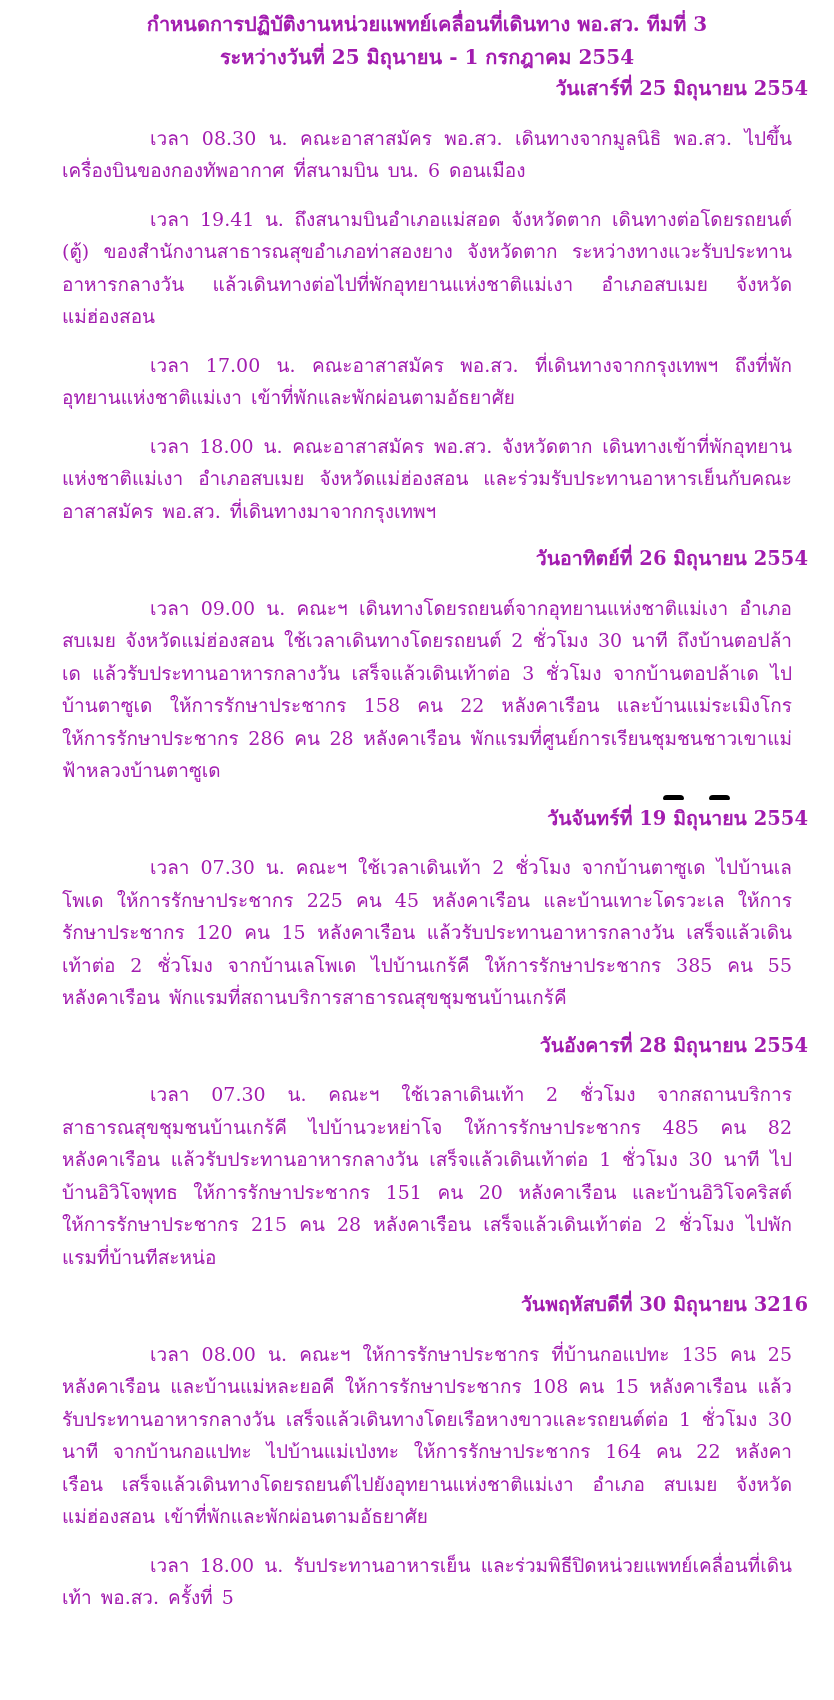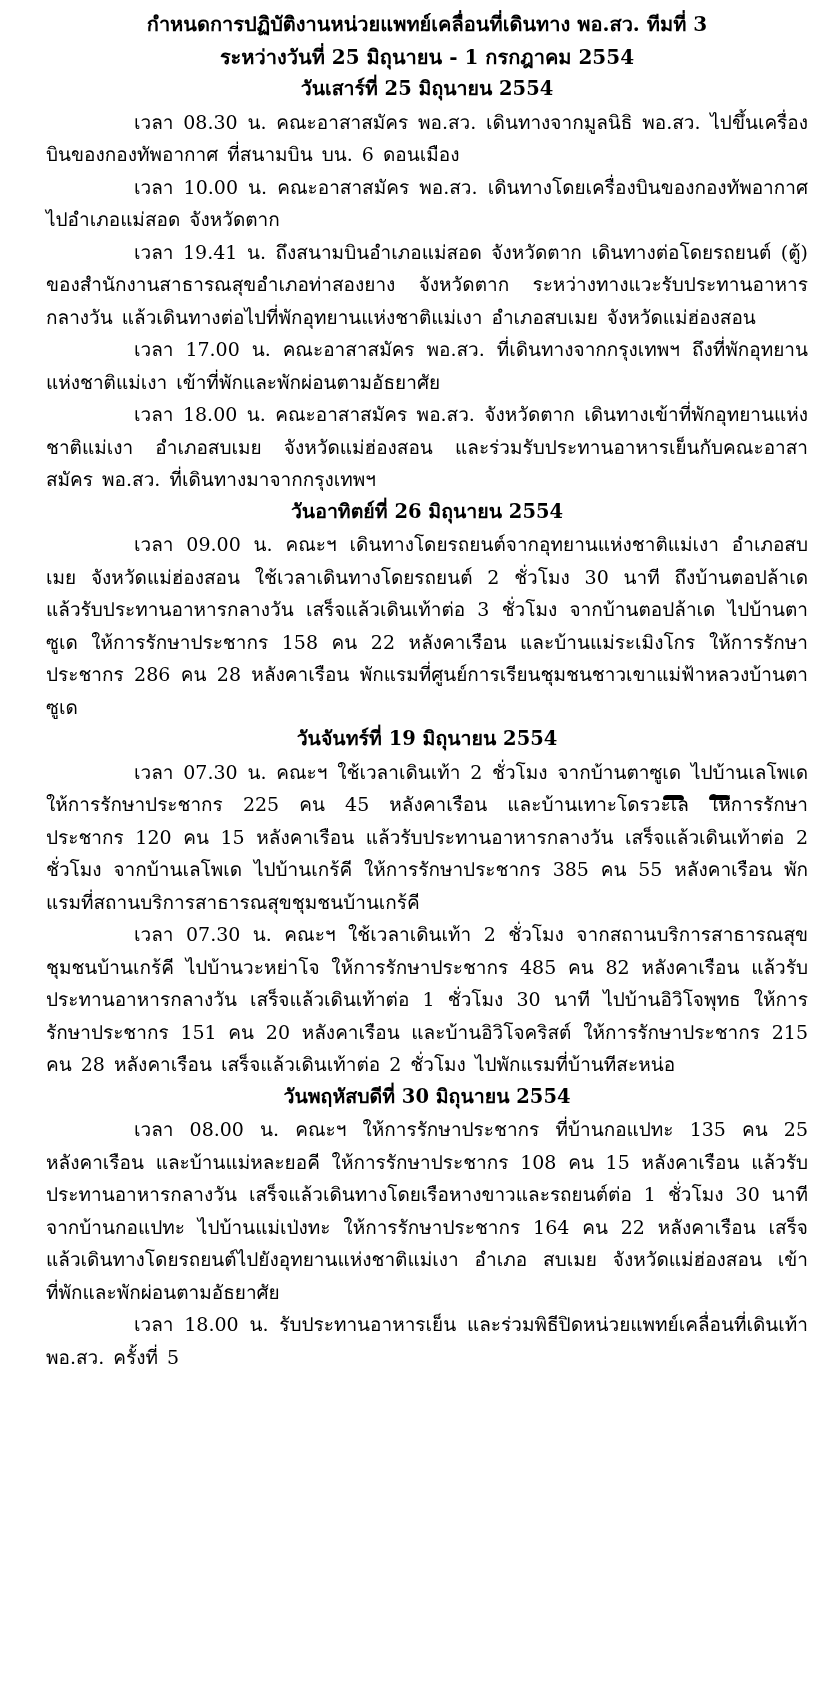--- a/index.html
+++ b/index.html
@@ -7,38 +7,38 @@
     padding: 0;
     background: #ffffff;
   }
   .page {
     position: relative;
     width: 834px;
     height: 1700px;
     box-sizing: border-box;
     padding: 8px 26px 0 46px;
     background: #ffffff;
-    color: #000000;
+    color: #a21caf;
     font-family: "DejaVu Serif", "Liberation Serif", serif;
     font-size: 19px;
     line-height: 32.5px;
     overflow: hidden;
   }
   .title-line {
     text-align: center;
     font-weight: bold;
     font-size: 20px;
   }
   .day-heading {
-    text-align: center;
+    text-align: right;
     font-weight: bold;
     font-size: 19.5px;
   }
   p.sched {
-    margin: 0;
+    margin: 16px;
     text-indent: 88px;
     text-align: justify;
     word-spacing: 3px;
   }
   .smudge {
     position: absolute;
     width: 21px;
     height: 5px;
     background: #000;
     border-radius: 10px 10px 3px 3px;
@@ -49,34 +49,34 @@
 </head>
 <body>
 
 <div class="page">
 
   <div class="title-line">กำหนดการปฏิบัติงานหน่วยแพทย์เคลื่อนที่เดินทาง พอ.สว. ทีมที่ 3</div>
   <div class="title-line">ระหว่างวันที่ 25 มิถุนายน - 1 กรกฎาคม 2554</div>
 
   <div class="day-heading">วันเสาร์ที่ 25 มิถุนายน 2554</div>
   <p class="sched">เวลา 08.30 น. คณะอาสาสมัคร พอ.สว. เดินทางจากมูลนิธิ พอ.สว. ไปขึ้นเครื่องบินของกองทัพอากาศ ที่สนามบิน บน. 6 ดอนเมือง</p>
-  <p class="sched">เวลา 10.00 น. คณะอาสาสมัคร พอ.สว. เดินทางโดยเครื่องบินของกองทัพอากาศ ไปอำเภอแม่สอด จังหวัดตาก</p>
   <p class="sched">เวลา 19.41 น. ถึงสนามบินอำเภอแม่สอด จังหวัดตาก เดินทางต่อโดยรถยนต์ (ตู้) ของสำนักงานสาธารณสุขอำเภอท่าสองยาง จังหวัดตาก ระหว่างทางแวะรับประทานอาหารกลางวัน แล้วเดินทางต่อไปที่พักอุทยานแห่งชาติแม่เงา อำเภอสบเมย จังหวัดแม่ฮ่องสอน</p>
   <p class="sched">เวลา 17.00 น. คณะอาสาสมัคร พอ.สว. ที่เดินทางจากกรุงเทพฯ ถึงที่พักอุทยานแห่งชาติแม่เงา เข้าที่พักและพักผ่อนตามอัธยาศัย</p>
   <p class="sched">เวลา 18.00 น. คณะอาสาสมัคร พอ.สว. จังหวัดตาก เดินทางเข้าที่พักอุทยานแห่งชาติแม่เงา อำเภอสบเมย จังหวัดแม่ฮ่องสอน และร่วมรับประทานอาหารเย็นกับคณะอาสาสมัคร พอ.สว. ที่เดินทางมาจากกรุงเทพฯ</p>
 
   <div class="day-heading">วันอาทิตย์ที่ 26 มิถุนายน 2554</div>
   <p class="sched">เวลา 09.00 น. คณะฯ เดินทางโดยรถยนต์จากอุทยานแห่งชาติแม่เงา อำเภอสบเมย จังหวัดแม่ฮ่องสอน ใช้เวลาเดินทางโดยรถยนต์ 2 ชั่วโมง 30 นาที ถึงบ้านตอปล้าเด แล้วรับประทานอาหารกลางวัน เสร็จแล้วเดินเท้าต่อ 3 ชั่วโมง จากบ้านตอปล้าเด ไปบ้านตาซูเด ให้การรักษาประชากร 158 คน 22 หลังคาเรือน และบ้านแม่ระเมิงโกร ให้การรักษาประชากร 286 คน 28 หลังคาเรือน พักแรมที่ศูนย์การเรียนชุมชนชาวเขาแม่ฟ้าหลวงบ้านตาซูเด</p>
 
   <div class="day-heading">วันจันทร์ที่ 19 มิถุนายน 2554</div>
   <p class="sched">เวลา 07.30 น. คณะฯ ใช้เวลาเดินเท้า 2 ชั่วโมง จากบ้านตาซูเด ไปบ้านเลโพเด ให้การรักษาประชากร 225 คน 45 หลังคาเรือน และบ้านเทาะโดรวะเล ให้การรักษาประชากร 120 คน 15 หลังคาเรือน แล้วรับประทานอาหารกลางวัน เสร็จแล้วเดินเท้าต่อ 2 ชั่วโมง จากบ้านเลโพเด ไปบ้านเกร้คี ให้การรักษาประชากร 385 คน 55 หลังคาเรือน พักแรมที่สถานบริการสาธารณสุขชุมชนบ้านเกร้คี</p>
 
+  <div class="day-heading">วันอังคารที่ 28 มิถุนายน 2554</div>
   <p class="sched">เวลา 07.30 น. คณะฯ ใช้เวลาเดินเท้า 2 ชั่วโมง จากสถานบริการสาธารณสุขชุมชนบ้านเกร้คี ไปบ้านวะหย่าโจ ให้การรักษาประชากร 485 คน 82 หลังคาเรือน แล้วรับประทานอาหารกลางวัน เสร็จแล้วเดินเท้าต่อ 1 ชั่วโมง 30 นาที ไปบ้านอิวิโจพุทธ ให้การรักษาประชากร 151 คน 20 หลังคาเรือน และบ้านอิวิโจคริสต์ ให้การรักษาประชากร 215 คน 28 หลังคาเรือน เสร็จแล้วเดินเท้าต่อ 2 ชั่วโมง ไปพักแรมที่บ้านทีสะหน่อ</p>
 
 
-  <div class="day-heading">วันพฤหัสบดีที่ 30 มิถุนายน 2554</div>
+  <div class="day-heading">วันพฤหัสบดีที่ 30 มิถุนายน 3216</div>
   <p class="sched">เวลา 08.00 น. คณะฯ ให้การรักษาประชากร ที่บ้านกอแปทะ 135 คน 25 หลังคาเรือน และบ้านแม่หละยอคี ให้การรักษาประชากร 108 คน 15 หลังคาเรือน แล้วรับประทานอาหารกลางวัน เสร็จแล้วเดินทางโดยเรือหางขาวและรถยนต์ต่อ 1 ชั่วโมง 30 นาที จากบ้านกอแปทะ ไปบ้านแม่เป่งทะ ให้การรักษาประชากร 164 คน 22 หลังคาเรือน เสร็จแล้วเดินทางโดยรถยนต์ไปยังอุทยานแห่งชาติแม่เงา อำเภอ สบเมย จังหวัดแม่ฮ่องสอน เข้าที่พักและพักผ่อนตามอัธยาศัย</p>
   <p class="sched">เวลา 18.00 น. รับประทานอาหารเย็น และร่วมพิธีปิดหน่วยแพทย์เคลื่อนที่เดินเท้า พอ.สว. ครั้งที่ 5</p>
 
   <div class="smudge smudge-1"></div>
   <div class="smudge smudge-2"></div>
 
 </div>
 
 </body></html>

